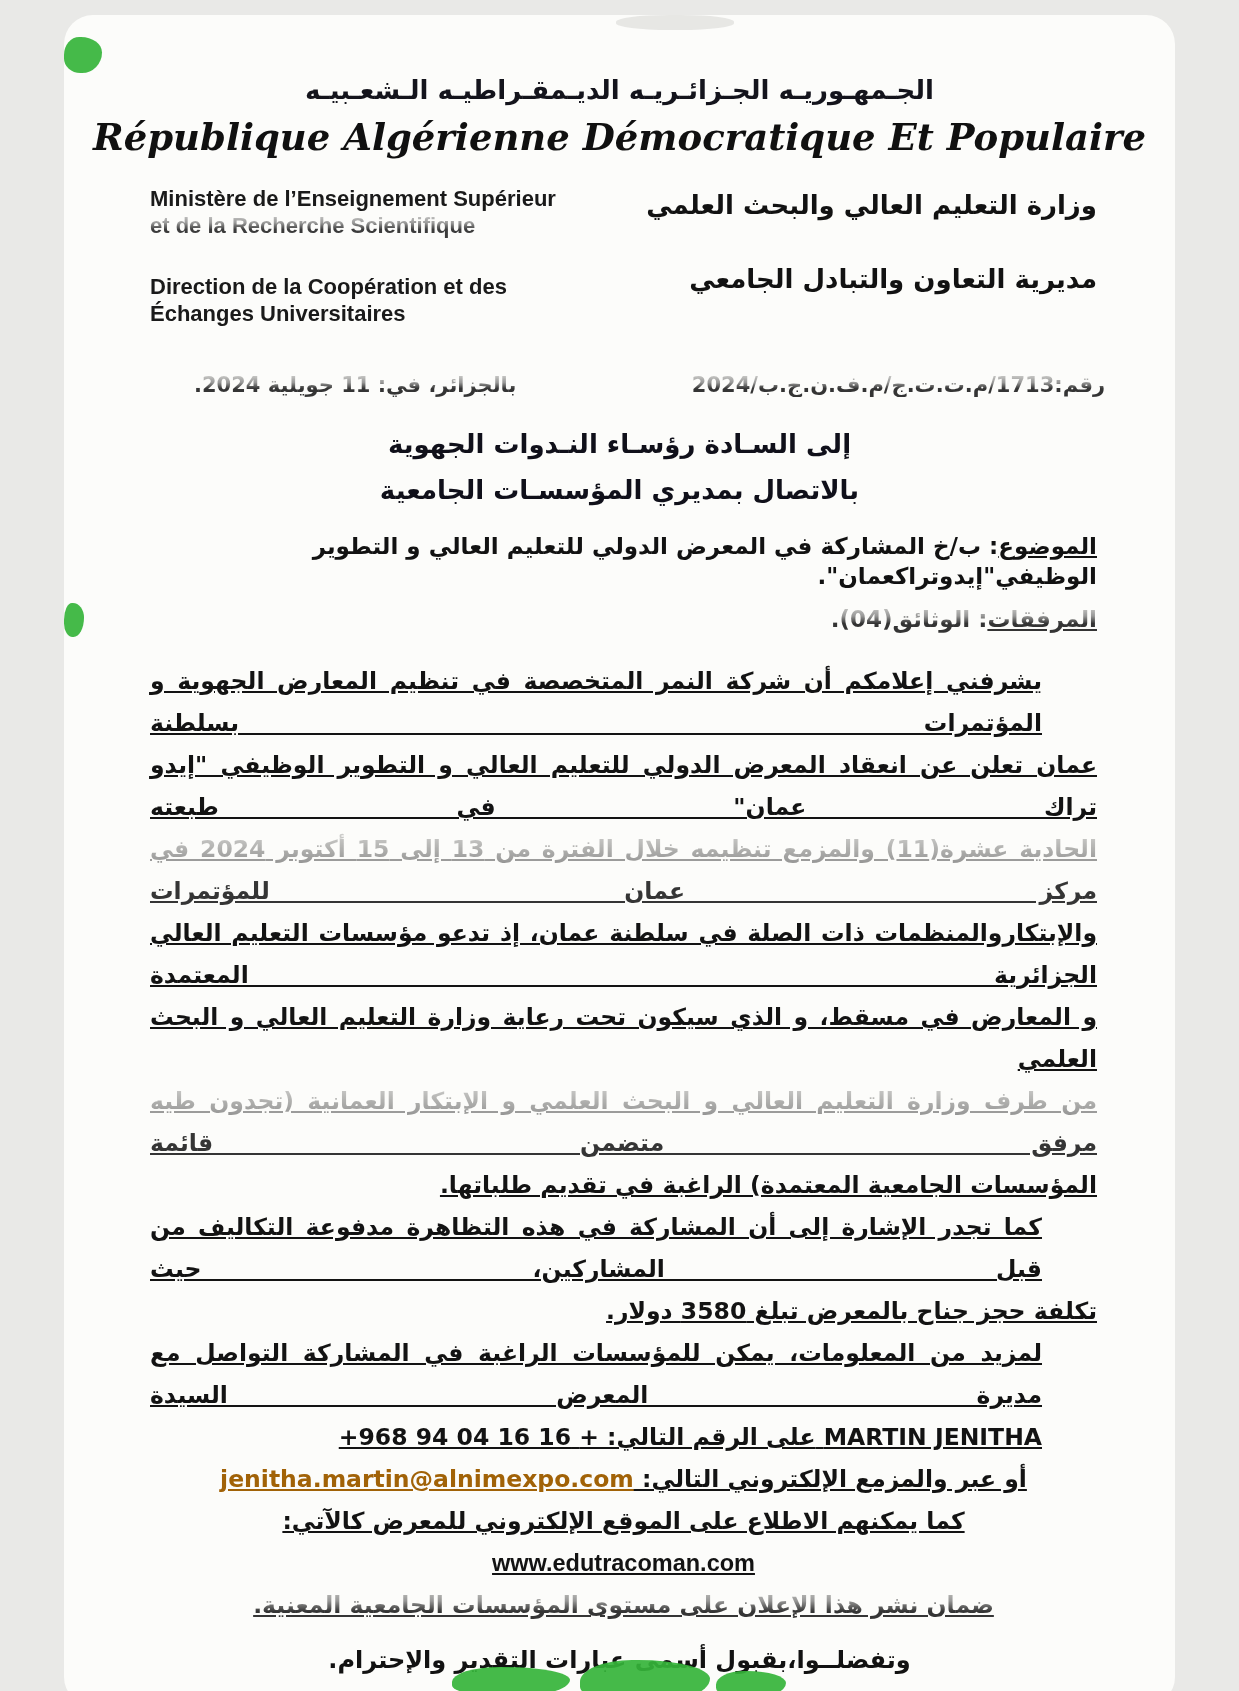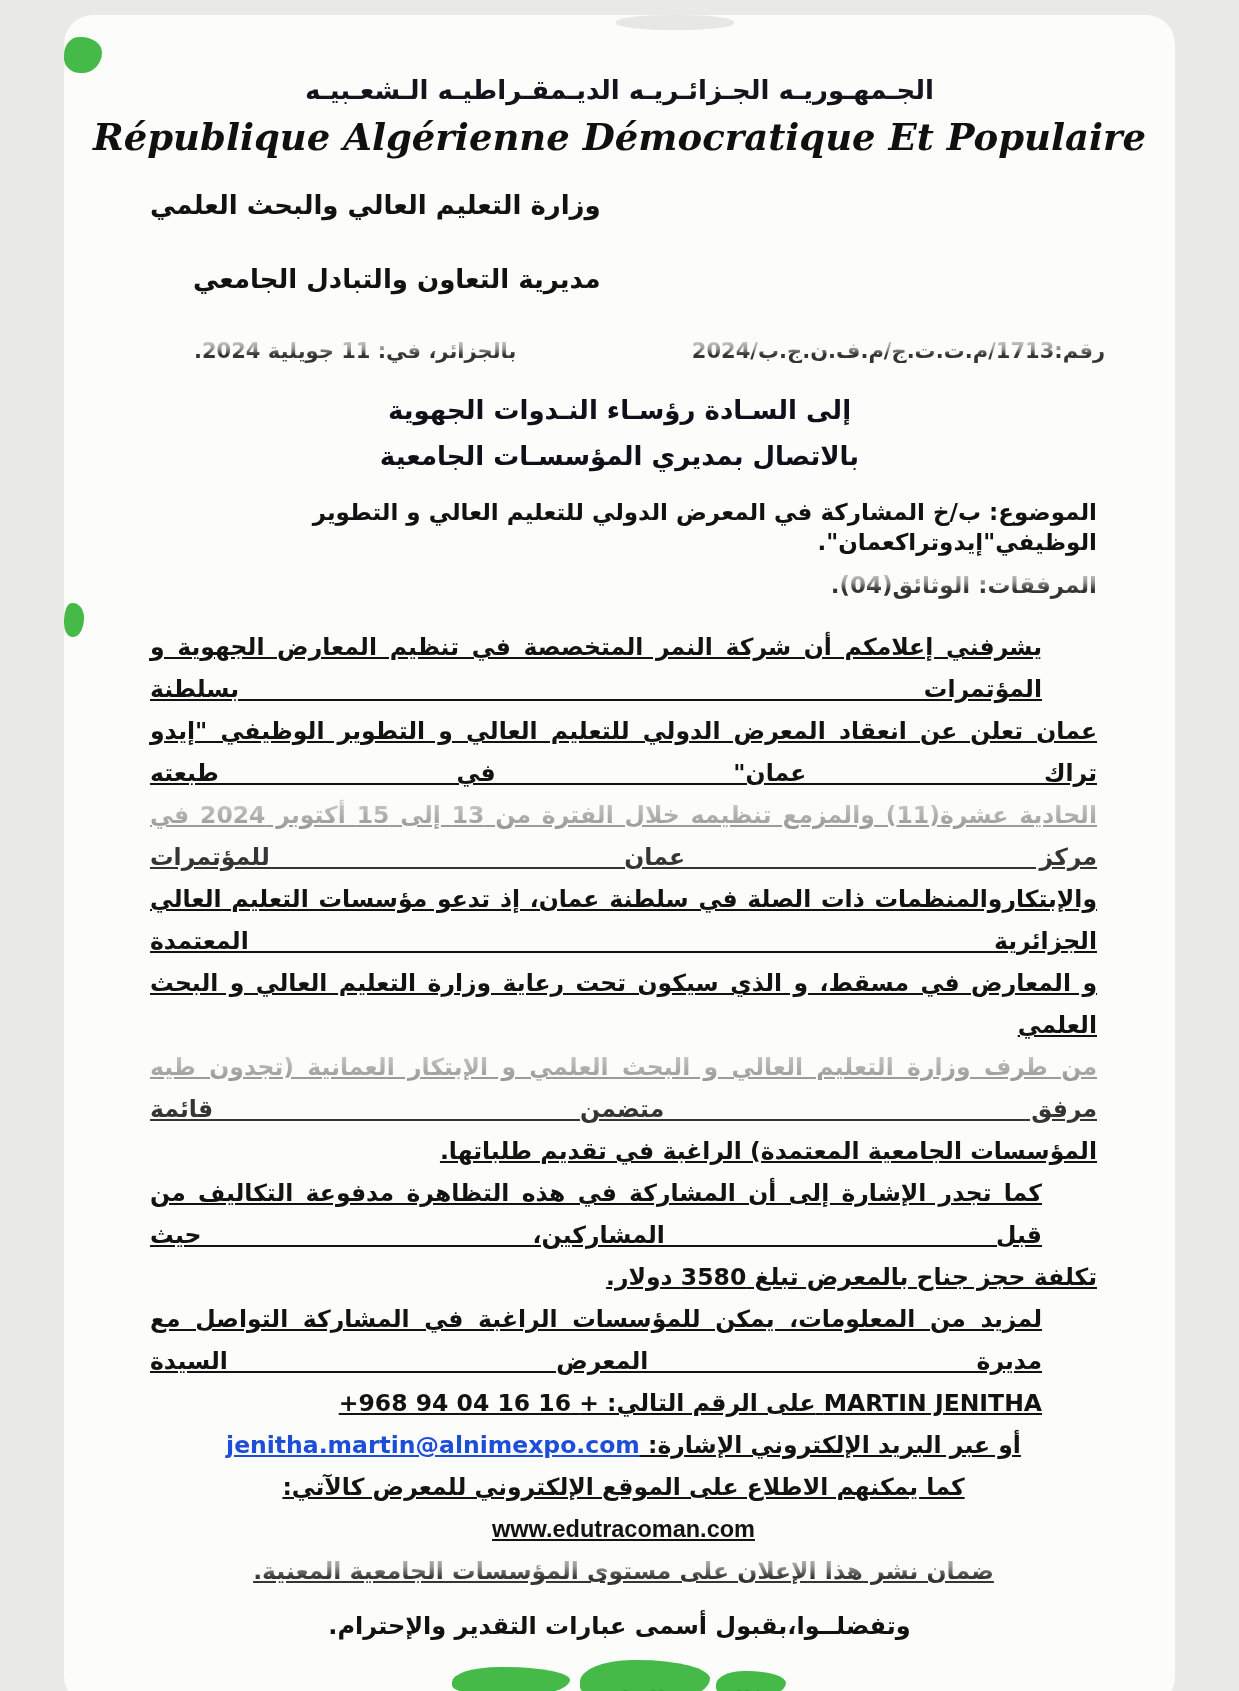--- a/index.html
+++ b/index.html
@@ -33,29 +33,29 @@
   .cut {
     opacity:.85;
     -webkit-mask-image:linear-gradient(to bottom, rgba(0,0,0,.18) 0%, rgba(0,0,0,.5) 40%, #000 65%);
     mask-image:linear-gradient(to bottom, rgba(0,0,0,.18) 0%, rgba(0,0,0,.5) 40%, #000 65%);
   }
   
   .addressee { margin-top:24px; text-align:center; direction:rtl;
                font-weight:700; font-size:26px; line-height:46px; color:#10101a; }
   
   .subject { direction:rtl; margin:18px 78px 0 86px; font-weight:700; font-size:23px; line-height:30px; }
-  .subject .lbl { }
+  .subject .lbl { text-decoration:underline; }
   .subject .attach { margin-top:13px; }
   
   .body-txt { direction:rtl; margin:26px 78px 0 86px; font-weight:700;
               font-size:23.5px; line-height:42px; text-align:right; color:#131313;text-decoration:underline; }
   .stretch { text-align:justify; text-align-last:justify; }
   .indent  { padding-right:55px; }
   .center  { text-align:center; text-align-last:center; }
-  .email-link { color:#1d4ed8; text-decoration:underline; }
+  .email-link { color:#a16207; text-decoration:underline; }
   .ltr { direction:ltr; unicode-bidi:isolate; }
   .site { font-family:"Liberation Sans", sans-serif; font-weight:700; }
   
   .closing { margin-top:20px; direction:rtl; text-align:center;
              font-weight:700; font-size:24px; }
   .signer  { margin-top:46px; direction:rtl; text-align:right; padding-right:400px;
              font-weight:700; font-size:23px; }
   
   .blob { position:absolute; background:#35b43a; opacity:.92;
           border-radius:42% 58% 55% 45% / 52% 45% 60% 42%; }
@@ -75,20 +75,27 @@
   <div class="blob" style="left:516px; top:1645px; width:130px; height:44px;"></div>
   <div class="blob" style="left:652px; top:1656px; width:70px; height:28px;"></div>
   <div class="blob" style="left:1212px; top:1652px; width:27px; height:39px;"></div>
 
   <div class="hdr">
     <div class="title-ar">الجـمهـوريـه الجـزائـريـه الديـمقـراطيـه الـشعـبيـه</div>
     <div class="title-fr">République Algérienne Démocratique Et Populaire</div>
   </div>
 
   <div class="org-row">
+    <div class="org-fr">
+      <div>Ministère de l’Enseignement Supérieur</div>
+      <div class="cut">et de la Recherche Scientifique</div>
+      <div class="gap"></div>
+      <div>Direction de la Coopération et des</div>
+      <div>Échanges Universitaires</div>
+    </div>
     <div class="org-ar">
       <div>وزارة التعليم العالي والبحث العلمي</div>
       <div class="l2">مديرية التعاون والتبادل الجامعي</div>
     </div>
   </div>
 
   <div class="ref-row">
     <div class="cut">رقم:1713/م.ت.ت.ج/م.ف.ن.ج.ب/2024</div>
     <div class="date cut">بالجزائر، في: 11 جويلية 2024.</div>
   </div>
@@ -113,21 +120,21 @@
     <div>المؤسسات الجامعية المعتمدة) الراغبة في تقديم طلباتها.</div>
     <div class="indent stretch">كما تجدر الإشارة إلى أن المشاركة في هذه التظاهرة مدفوعة التكاليف من قبل المشاركين، حيث</div>
     <div>تكلفة حجز جناح بالمعرض تبلغ 3580 دولار.</div>
     <div class="indent stretch">لمزيد من المعلومات، يمكن للمؤسسات الراغبة في المشاركة التواصل مع مديرة المعرض السيدة</div>
     <div class="indent">
       <span class="ltr">MARTIN  JENITHA</span>
       <span>على الرقم التالي: +</span>
       <span class="ltr">+968 94 04 16 16</span>
     </div>
     <div class="center">
-      <span>أو عبر البريد الإلكتروني الإشارة: </span><span class="email-link ltr">jenitha.martin@alnimexpo.com</span>
+      <span>أو عبر والمزمع الإلكتروني التالي: </span><span class="email-link ltr">jenitha.martin@alnimexpo.com</span>
     </div>
     <div class="center">
       <span>كما يمكنهم الاطلاع على الموقع الإلكتروني للمعرض كالآتي: </span><span class="site ltr">www.edutracoman.com</span>
     </div>
     <div class="center cut">ضمان نشر هذا الإعلان على مستوى المؤسسات الجامعية المعنية.</div>
   </div>
 
   <div class="closing">وتفضلــوا،بقبول أسمى عبارات التقدير والإحترام.</div>
   <div class="signer">ع/المدير بالنيابة</div>
 

